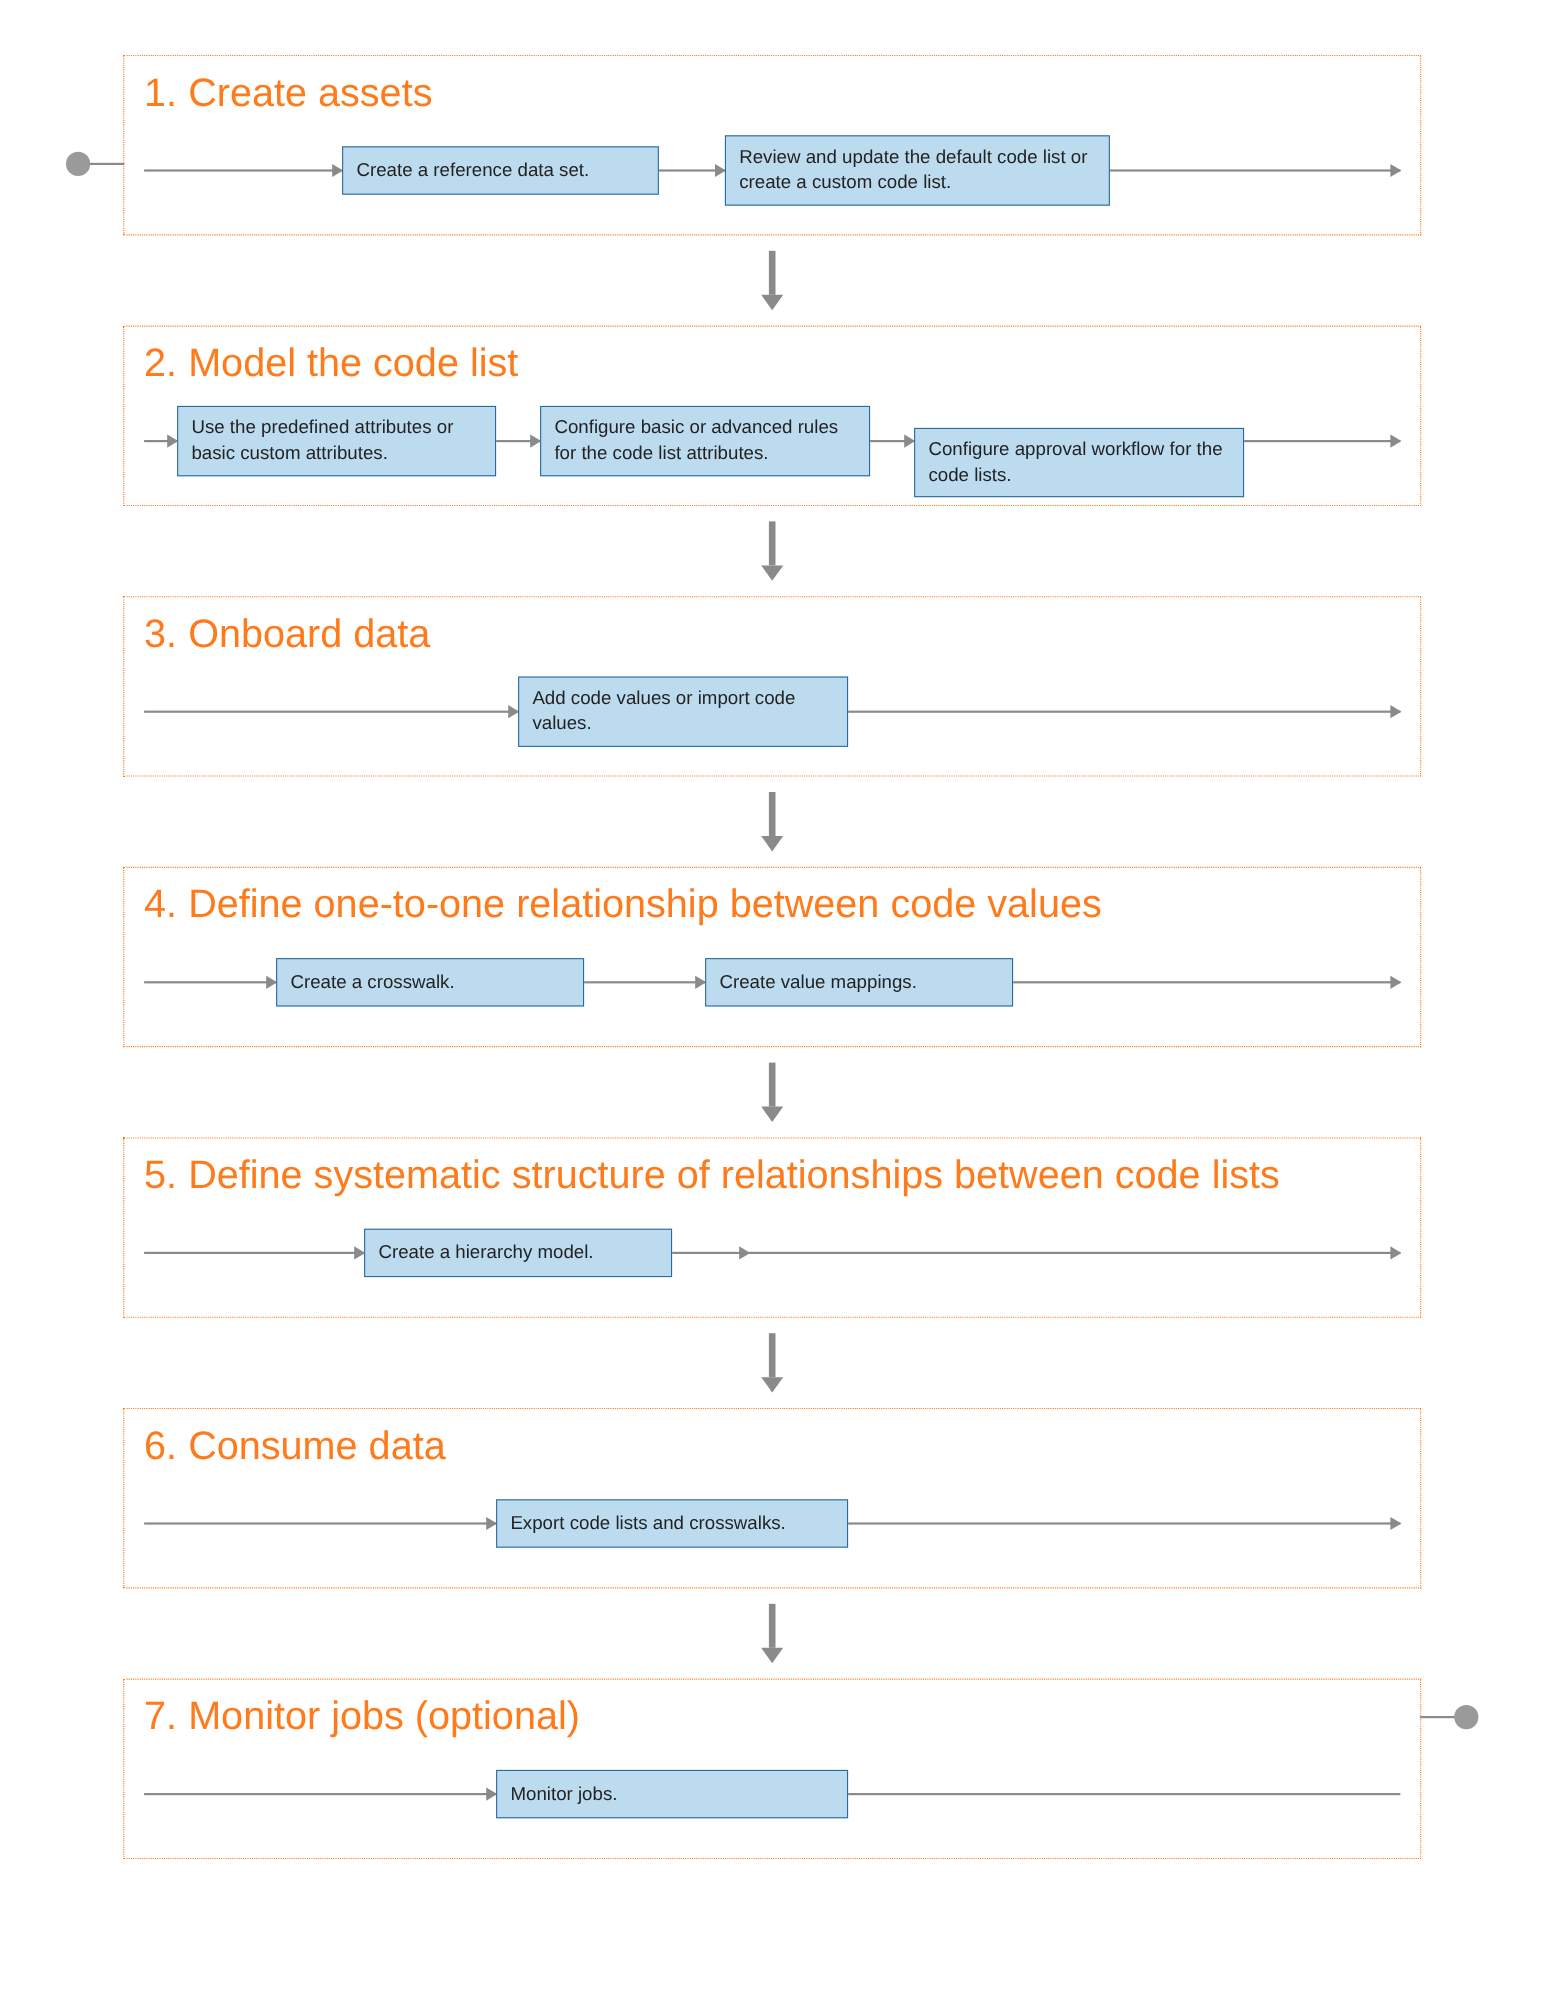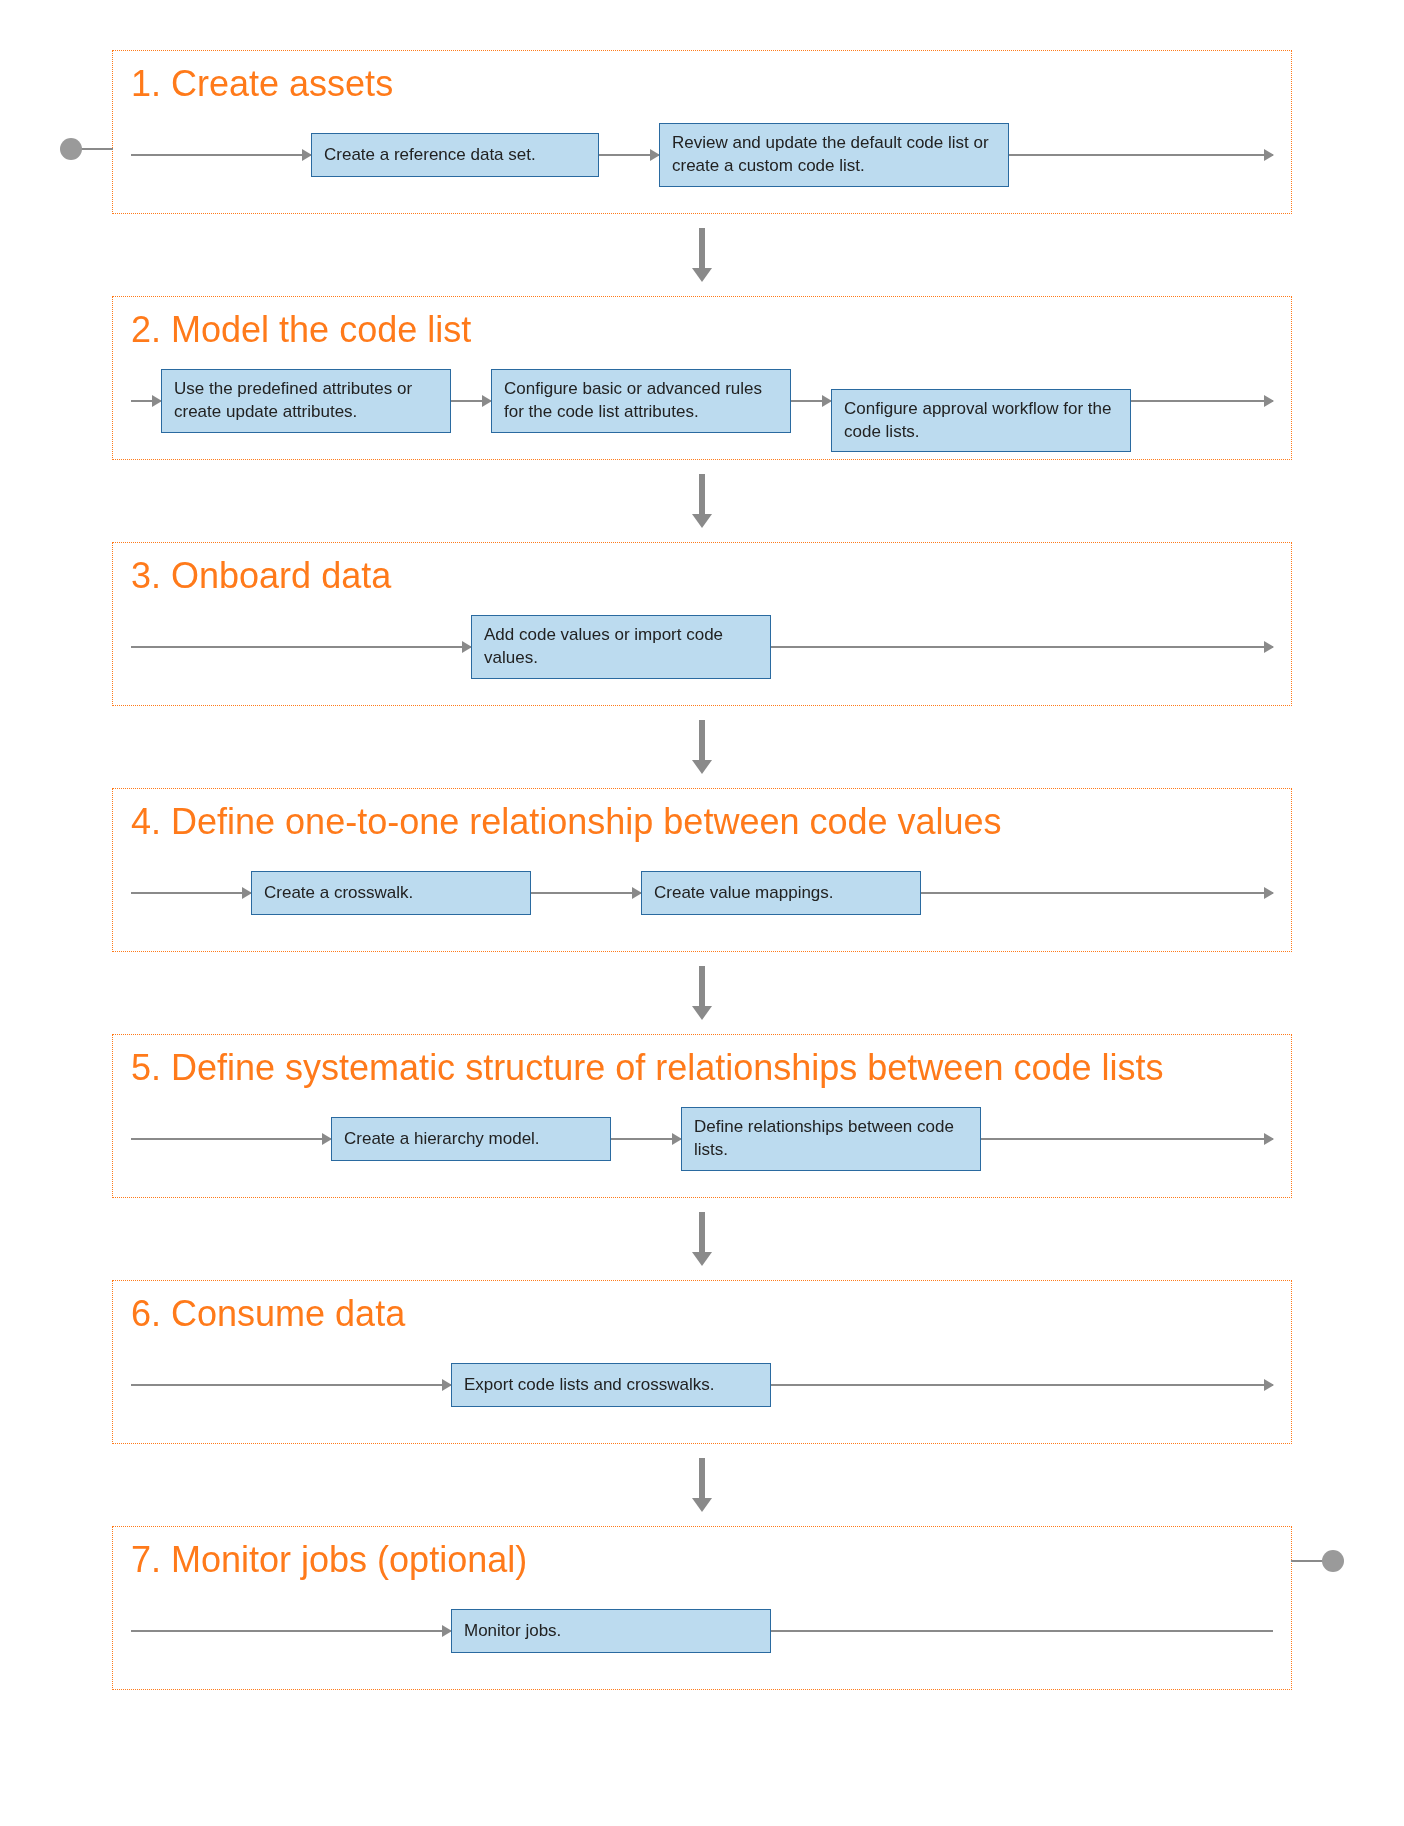--- a/index.html
+++ b/index.html
@@ -126,21 +126,21 @@
 
   <div class="v-arrow">
       <div class="shaft"></div>
       <div class="head"></div>
     </div>
 
   <div class="section">
     <div class="section-title">2. Model the code list</div>
     <div class="flow-row tight">
       <div class="h-connect arrow" style="width:30px;"></div>
-      <div class="node" style="width:290px;">Use the predefined attributes or create update attributes.</div>
+      <div class="node" style="width:290px;">Use the predefined attributes or basic custom attributes.</div>
       <div class="h-connect arrow" style="width:40px;"></div>
       <div class="node" style="width:300px;">Configure basic or advanced rules for the code list attributes.</div>
       <div class="h-connect arrow" style="width:40px;"></div>
       <div class="node" style="width:300px;margin-top:39px;">Configure approval workflow for the code lists.</div>
       <div class="h-connect arrow" style="flex:1;"></div>
     </div>
   </div>
 
   <div class="v-arrow">
       <div class="shaft"></div>
@@ -176,21 +176,20 @@
       <div class="shaft"></div>
       <div class="head"></div>
     </div>
 
   <div class="section">
     <div class="section-title">5. Define systematic structure of relationships between code lists</div>
     <div class="flow-row tight">
       <div class="h-connect arrow" style="width:200px;"></div>
       <div class="node" style="width:280px;">Create a hierarchy model.</div>
       <div class="h-connect arrow" style="width:70px;"></div>
-      <div class="node" style="width:300px;">Define relationships between code lists.</div>
       <div class="h-connect arrow" style="flex:1;"></div>
     </div>
   </div>
 
   <div class="v-arrow">
       <div class="shaft"></div>
       <div class="head"></div>
     </div>
 
   <div class="section">

